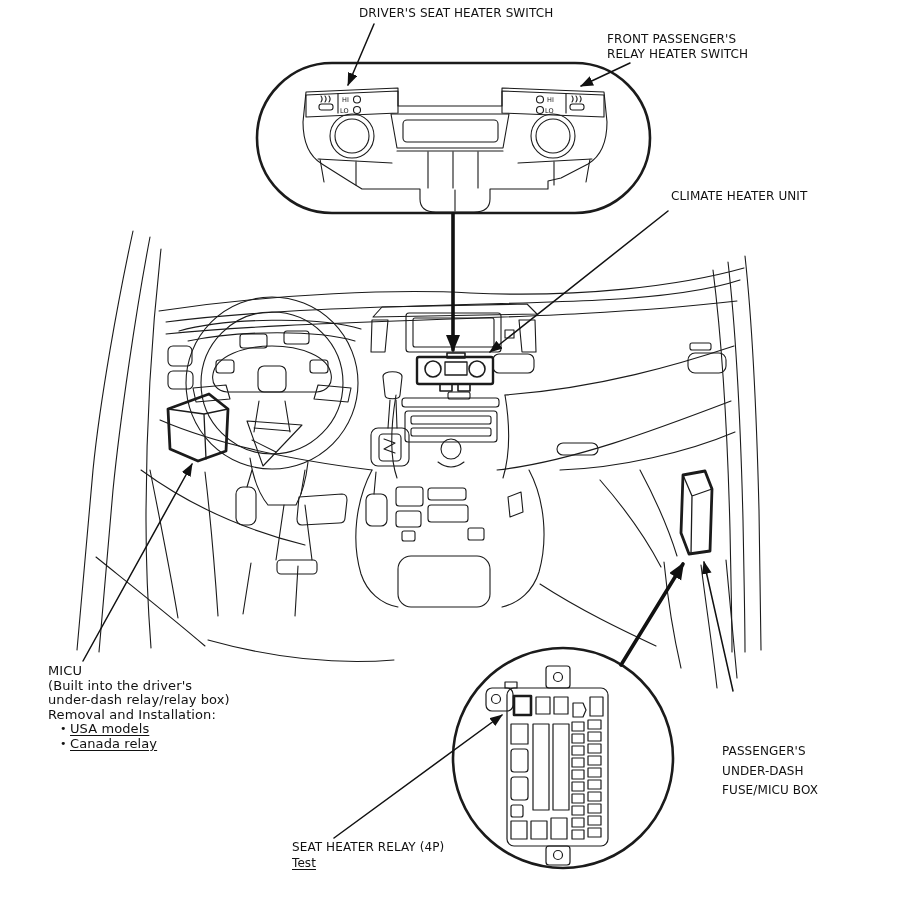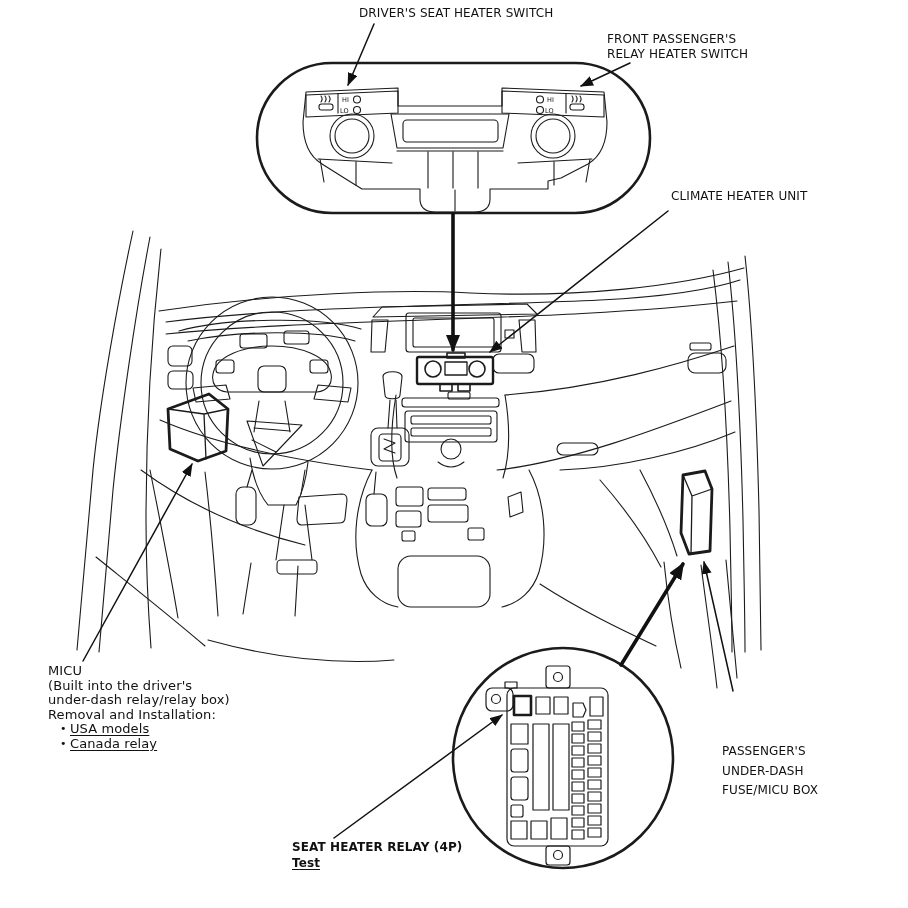--- a/index.html
+++ b/index.html
@@ -297,18 +297,18 @@
       <span class="bullet">•</span><span class="link">Canada relay</span>
     </span>
   </div>
 
   <div class="lbl" id="lbl-passbox" style="left:722px;top:694px;margin-top:48px;">
     <span class="row">PASSENGER'S</span>
     <span class="row">UNDER-DASH</span>
     <span class="row">FUSE/MICU BOX</span>
   </div>
 
-  <div class="lbl" id="lbl-relay" style="left:292px;top:839px;font-weight:bold;">
+  <div class="lbl" id="lbl-relay" style="left:292px;top:839px;">
     <span class="row">SEAT HEATER RELAY (4P)</span>
     <span class="row"><span class="link">Test</span></span>
   </div>
 
 </div>
 
 </body></html>

